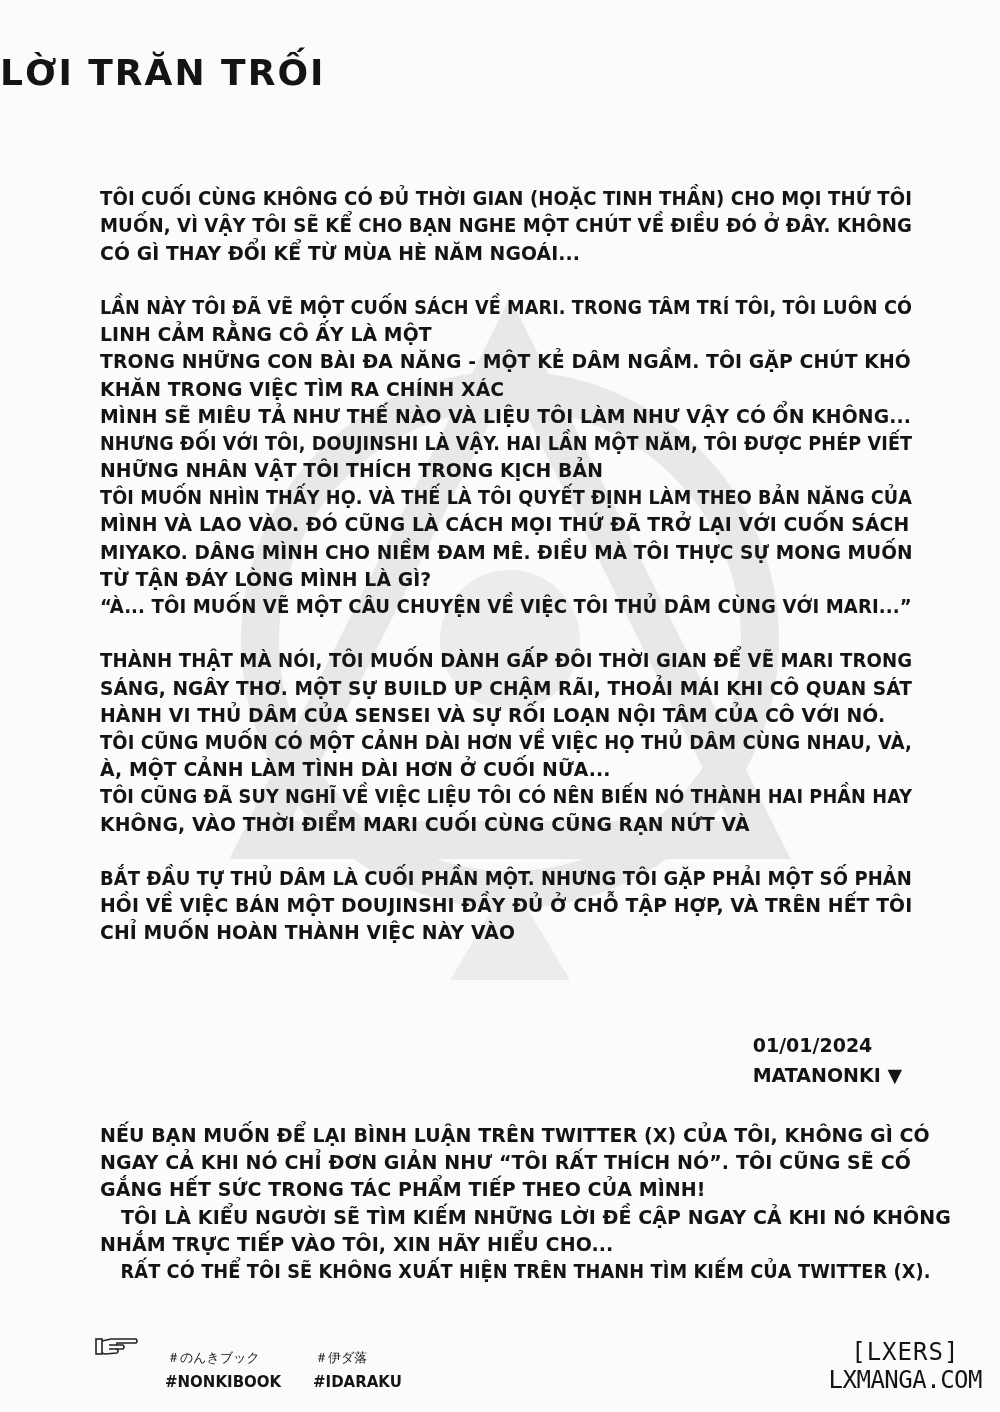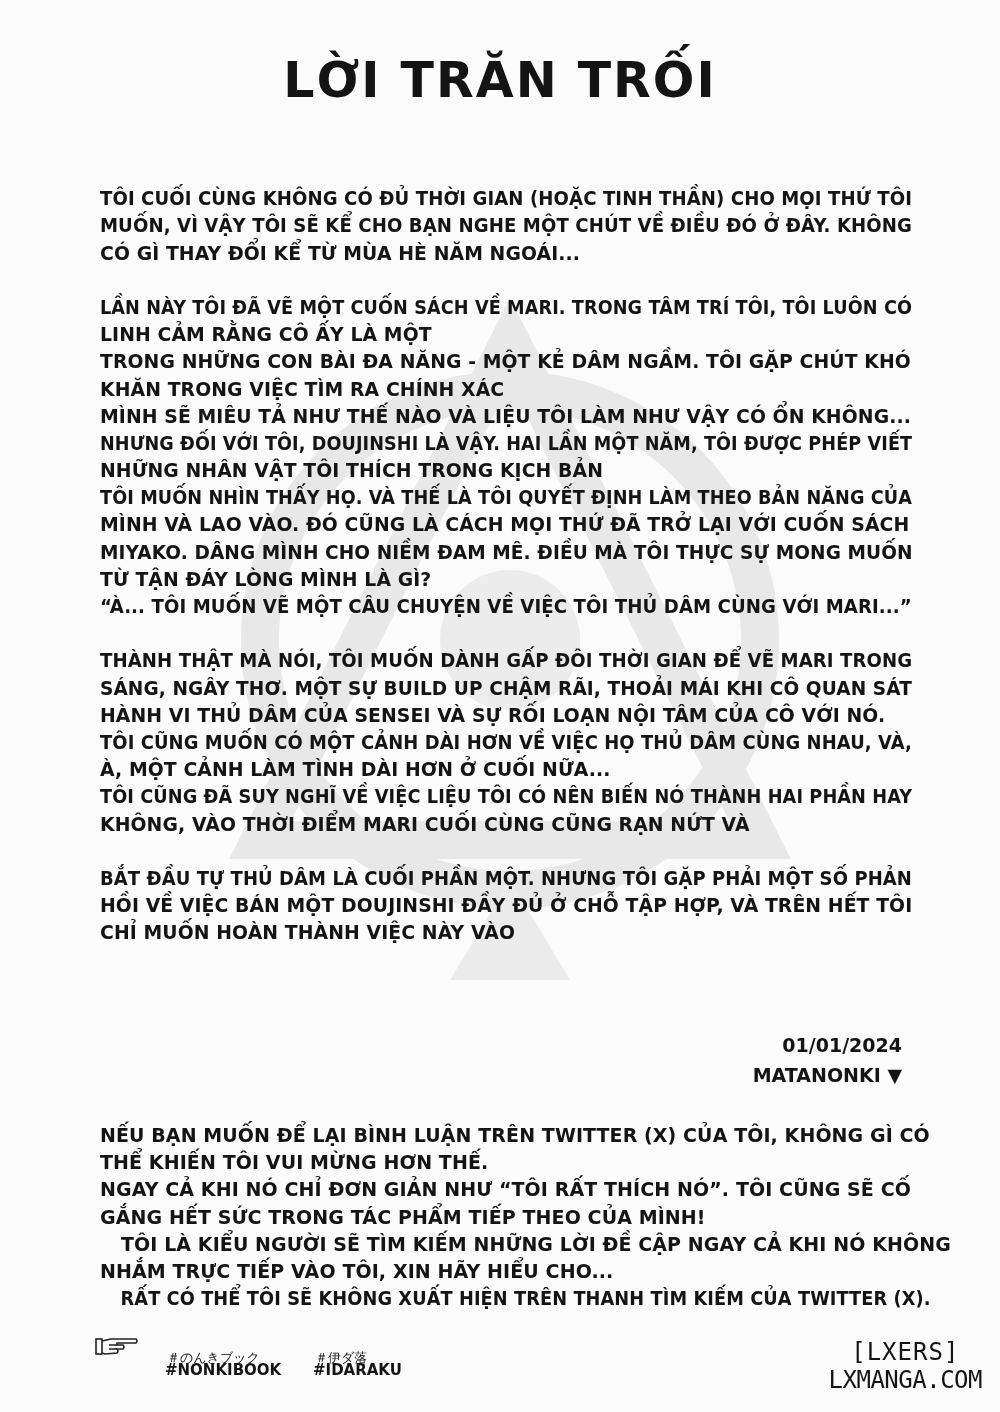--- a/index.html
+++ b/index.html
@@ -2,39 +2,39 @@
 <html><head>
 <meta charset="utf-8">
 <style>
   html, body { margin: 0; padding: 0; }
   body {
     width: 1000px; height: 1412px; background: #fbfbfb; position: relative; overflow: hidden;
     font-family: "DejaVu Sans", sans-serif; color: #141414;
   }
   .watermark { position: absolute; left: 200px; top: 280px; width: 620px; height: 720px; z-index: 0; }
   .title {
-    position: absolute; top: 52px; left: 0; width: 1000px; text-align: center;
-    font-family: "DejaVu Sans", sans-serif; font-weight: bold; font-size: 49px; letter-spacing: 2px;
+    position: absolute; top: 52px; left: 0; width: 1000px; 
+    font-family: "DejaVu Sans", sans-serif; font-weight: bold; font-size: 36px; letter-spacing: 2px;
     z-index: 1;
   }
   .body-text { position: absolute; left: 100px; top: 158px; width: 820px; z-index: 1; }
   .line {
     font-size: 19px; line-height: 27.2px; height: 27.2px; white-space: nowrap;
     text-transform: uppercase; font-weight: 600; letter-spacing: 0.1px;
     transform-origin: left center;
   }
   .gap { height: 27.2px; }
-  .signature { position: absolute; right: 98px; top: 1030px; text-align: right; z-index: 1; }
+  .signature { position: absolute; right: 98px; top: 1030px; text-align: left; z-index: 1; }
   .signature div { font-size: 19px; line-height: 30px; font-weight: 600; }
   .postscript { position: absolute; left: 100px; top: 1122px; width: 830px; z-index: 1; }
   .postscript .line.indent { padding-left: 22px; }
   .hashtags { position: absolute; left: 95px; top: 1333px; z-index: 1; }
   .hand-icon { position: absolute; left: 0; top: 2px; width: 44px; height: 22px; }
   .tag-jp { position: absolute; top: 16px; font-size: 13px; white-space: nowrap; font-family: Liberation Mono, monospace; }
-  .tag-en { position: absolute; top: 28px; font-size: 15px; font-weight: bold; white-space: nowrap; }
+  .tag-en { position: absolute; top: 40px; font-size: 15px; font-weight: bold; white-space: nowrap; }
   .credit { position: absolute; right: 18px; top: 1338px; text-align: center; z-index: 1; font-family: "DejaVu Sans Mono", monospace; font-weight: normal; }
   .credit .c1 { font-size: 24px; line-height: 28px; letter-spacing: 1px; }
   .credit .c2 { font-size: 24px; line-height: 28px; letter-spacing: -0.5px; }
 </style>
 </head>
 <body>
 
 <svg class="watermark" viewBox="0 0 620 720">
   <g fill="none" stroke="#e8e8e8" stroke-width="38">
     <circle cx="310" cy="360" r="250"></circle>
@@ -88,21 +88,20 @@
   </div>
 </div>
 
 <div class="signature">
   <div>01/01/2024</div>
   <div>MATANONKI ▼</div>
 </div>
 
 <div class="postscript">
   <div class="line" style="transform: scaleX(0.999);">NẾU BẠN MUỐN ĐỂ LẠI BÌNH LUẬN TRÊN TWITTER (X) CỦA TÔI, KHÔNG GÌ CÓ</div>
-  <div class="line">THỂ KHIẾN TÔI VUI MỪNG HƠN THẾ.</div>
   <div class="line">NGAY CẢ KHI NÓ CHỈ ĐƠN GIẢN NHƯ “TÔI RẤT THÍCH NÓ”. TÔI CŨNG SẼ CỐ</div>
   <div class="line">GẮNG HẾT SỨC TRONG TÁC PHẨM TIẾP THEO CỦA MÌNH!</div>
   <div class="line" style="transform: scaleX(0.999); margin-left: 21px;">TÔI LÀ KIỂU NGƯỜI SẼ TÌM KIẾM NHỮNG LỜI ĐỀ CẬP NGAY CẢ KHI NÓ KHÔNG</div>
   <div class="line">NHẮM TRỰC TIẾP VÀO TÔI, XIN HÃY HIỂU CHO...</div>
   <div class="line indent" style="transform: scaleX(0.934);">RẤT CÓ THỂ TÔI SẼ KHÔNG XUẤT HIỆN TRÊN THANH TÌM KIẾM CỦA TWITTER (X).</div>
 </div>
 
 <div class="hashtags">
   <svg class="hand-icon" viewBox="0 0 44 22">
     <g fill="none" stroke="#222" stroke-width="1.6">

